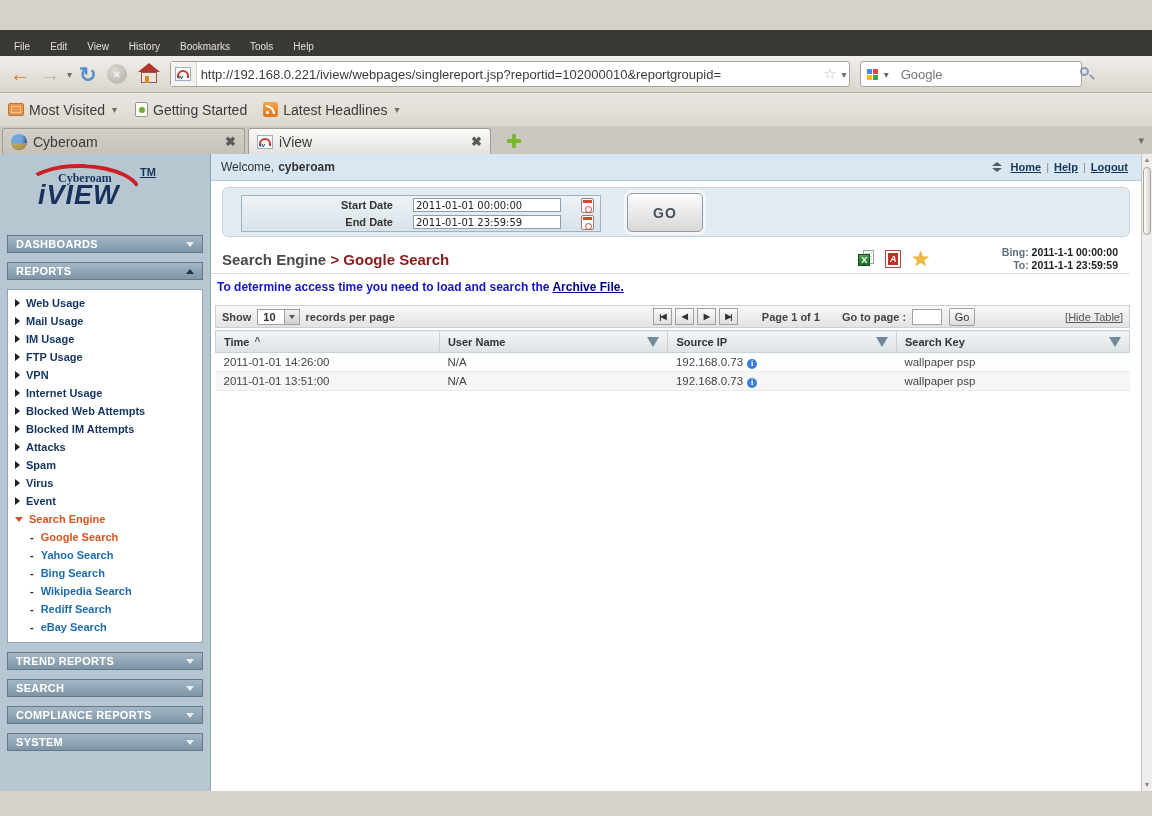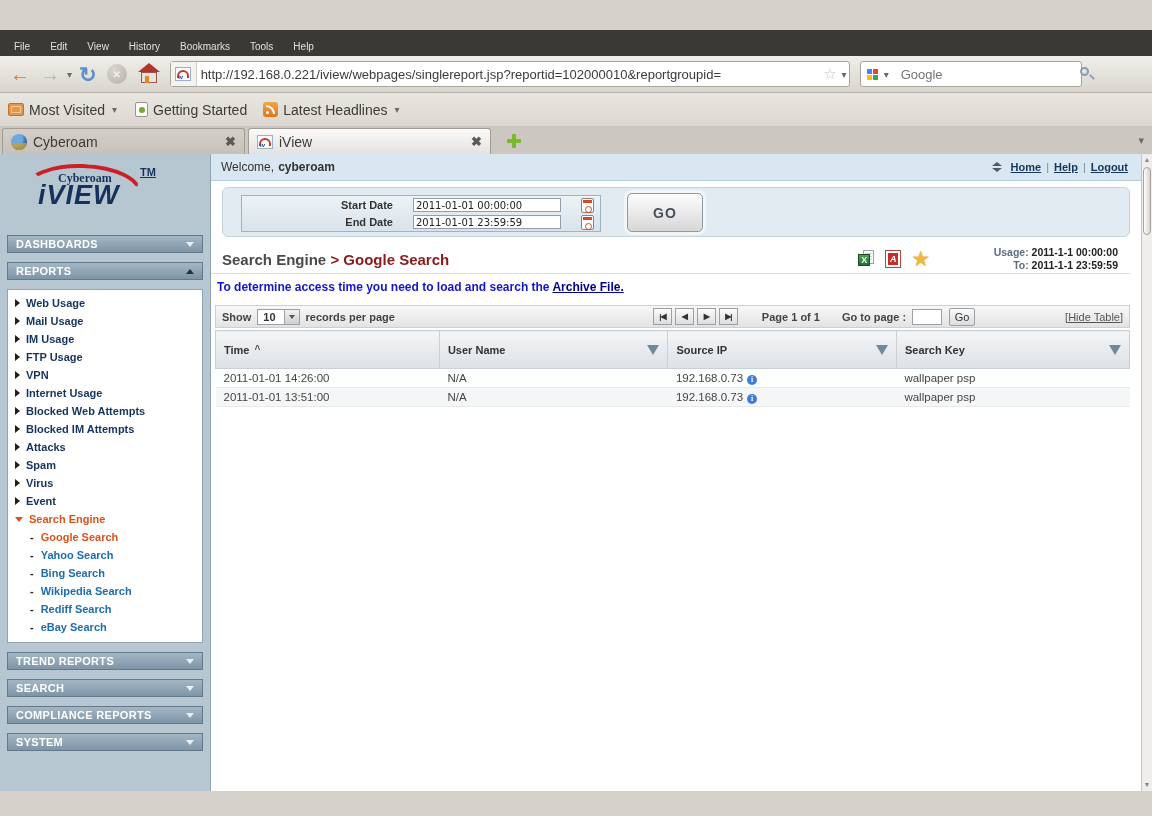--- a/index.html
+++ b/index.html
@@ -140,21 +140,21 @@
   .arrowbtn .td { width:0;height:0;border-left:3px solid transparent;border-right:3px solid transparent;border-top:4px solid #555; }
   .controlsbar .spacer { flex:1; }
   .pgbtn { width:19px; height:17px; background:linear-gradient(#fbfbfb,#dedede); border:1px solid #9aa2a8; margin-left:3px; display:flex; align-items:center; justify-content:center; font-size:8px; color:#333; font-weight:bold; letter-spacing:-1px; }
   .pageinfo { margin:0 22px 0 24px; }
   .gotolabel { margin-right:6px; }
   .gotoinput { width:30px; height:16px; border:1px solid #9aa2a8; background:#fff; }
   .smallgo { width:26px; height:18px; background:linear-gradient(#fbfbfb,#dcdcdc); border:1px solid #9aa2a8; border-radius:2px; font-size:11px; color:#333; display:flex; align-items:center; justify-content:center; margin-left:7px; font-weight:normal; }
   .hidetable { margin-left:90px; color:#555; text-decoration:underline; font-weight:normal; }
 
   .rtable { position:absolute; left:4px; top:176px; width:915px; border-collapse:collapse; font-size:11.5px; color:#444; }
-  .rtable th { background:linear-gradient(#f3f5f6,#dde2e6); border:1px solid #c9d0d6; border-left:none; font-size:11px; color:#333; text-align:right; height:38px; padding:0 8px; font-weight:bold; }
+  .rtable th { background:linear-gradient(#f3f5f6,#dde2e6); border:1px solid #c9d0d6; border-left:none; font-size:11px; color:#333; text-align:right; height:22px; padding:0 8px; font-weight:bold; }
   .rtable th:first-child { border-left:1px solid #c9d0d6; }
   .rtable td { height:19px; padding:0 8px; border-bottom:1px solid #e6eaec; background:#fdfefe; }
   .rtable tr.alt td { background:#f4f6f8; }
   .thflex { display:flex; align-items:center; }
   .thflex .sp { flex:1; }
   .sortcaret { font-size:10px; color:#555; margin-left:5px; }
   .funnel { width:0; height:0; border-left:6px solid transparent; border-right:6px solid transparent; border-top:10px solid #6f8a9c; position:relative; }
   .infoico { display:inline-block; width:10px; height:10px; border-radius:50%; background:#3d7edb; color:#fff; font-size:8px; font-weight:bold; text-align:center; line-height:10px; margin-left:4px; font-family:"Liberation Serif",serif; }
 
   .pagescroll { position:absolute; right:0; top:0; width:11px; height:637px; background:#efeeec; border-left:1px solid #c9c5be; }
@@ -430,21 +430,21 @@
         <div class="exporticons">
           <span class="xlsico">
               <span class="sheet"></span>
               <span class="grid"></span>
               <span class="x">X</span>
             </span>
           <span class="pdfico"></span>
           <span class="goldstar">★</span>
         </div>
         <div class="fromto">
-          <div><span class="lbl">Usage:</span> <span class="val">2011-1-1 00:00:00</span></div>
+          <div><span class="lbl">Bing:</span> <span class="val">2011-1-1 00:00:00</span></div>
           <div><span class="lbl">To:</span> <span class="val">2011-1-1 23:59:59</span></div>
         </div>
       </div>
 
       <div class="notice">
         <span>To determine access time you need to load and search the</span>
         <span class="arch">Archive File.</span>
       </div>
 
       <div class="controlsbar">

